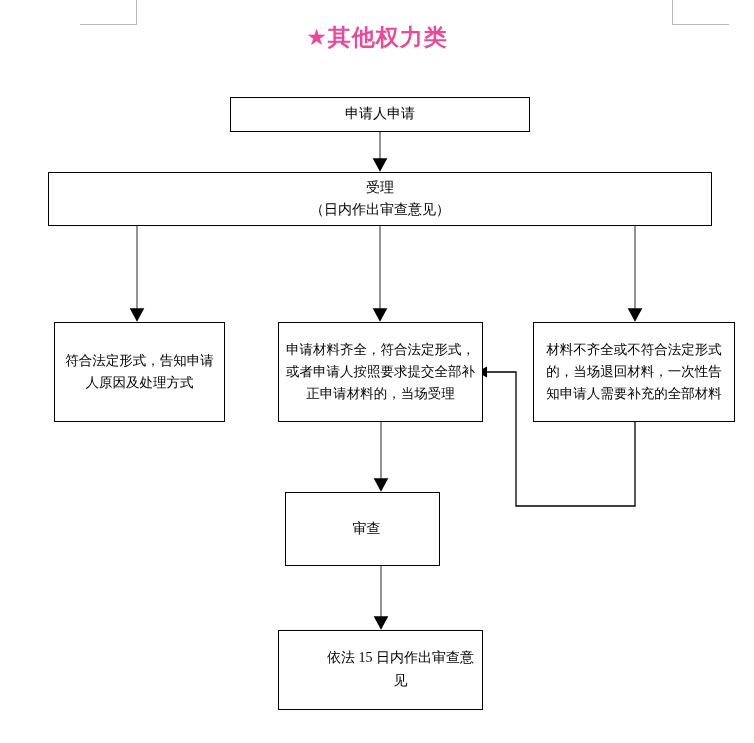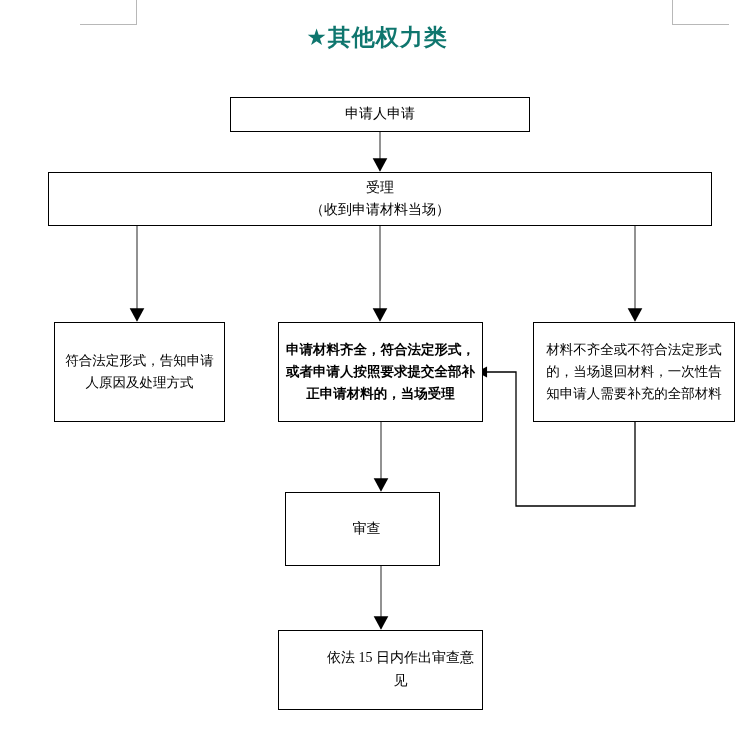--- a/index.html
+++ b/index.html
@@ -42,21 +42,21 @@
   }
   #page-title {
     position: absolute;
     left: 0;
     top: 22px;
     width: 754px;
     text-align: center;
     font-size: 23px;
     font-weight: bold;
     letter-spacing: 1px;
-    color: #0f766e;
+    color: #ec4899;
     font-family: "Liberation Sans", "DejaVu Sans", sans-serif;
   }
   .node {
     position: absolute;
     box-sizing: border-box;
     border: 1.3px solid #000000;
     background: #ffffff;
     display: flex;
     align-items: center;
     justify-content: flex-start;
@@ -71,21 +71,21 @@
     line-height: 1.62;
     font-size: 13.5px;
     padding: 0 7px;
     box-sizing: border-box;
   }
   #node-apply        { left: 230px; top: 97px;  width: 300px; height: 35px; }
   #node-apply .node-text { font-size: 14px; }
   #node-accept       { left: 48px;  top: 172px; width: 664px; height: 54px; }
   #node-accept .node-text { font-size: 14px; line-height: 1.55; }
   #node-not-qualified{ left: 54px;  top: 322px; width: 171px; height: 100px; }
-  #node-complete     { left: 278px; top: 322px; width: 205px; height: 100px; font-weight: bold; }
+  #node-complete     { left: 278px; top: 322px; width: 205px; height: 100px; }
   #node-incomplete   { left: 533px; top: 322px; width: 202px; height: 100px; }
   #node-review       { left: 285px; top: 492px; width: 155px; height: 74px; padding-left: 8px; }
   #node-review .node-text { font-size: 14px; }
   #node-opinion      { left: 278px; top: 630px; width: 205px; height: 80px; padding-left: 40px; }
   #node-opinion .node-text { font-size: 14px; }
   svg#connectors {
     position: absolute;
     left: 0;
     top: 0;
     width: 754px;
@@ -131,21 +131,21 @@
       <path d="M635,422 L635,506 L516,506 L516,372 L486,372" marker-end="url(#ah-left)"></path>
     </g>
   </svg>
 
   <div class="node" id="node-apply">
     <span class="node-text">申请人申请</span>
   </div>
 
   <div class="node" id="node-accept">
     <span class="node-text">受理
-（收到申请材料当场）</span>
+（日内作出审查意见）</span>
   </div>
 
   <div class="node" id="node-not-qualified">
     <span class="node-text">符合法定形式，告知申请人原因及处理方式</span>
   </div>
 
   <div class="node" id="node-complete">
     <span class="node-text">申请材料齐全，符合法定形式，或者申请人按照要求提交全部补正申请材料的，当场受理</span>
   </div>
 

